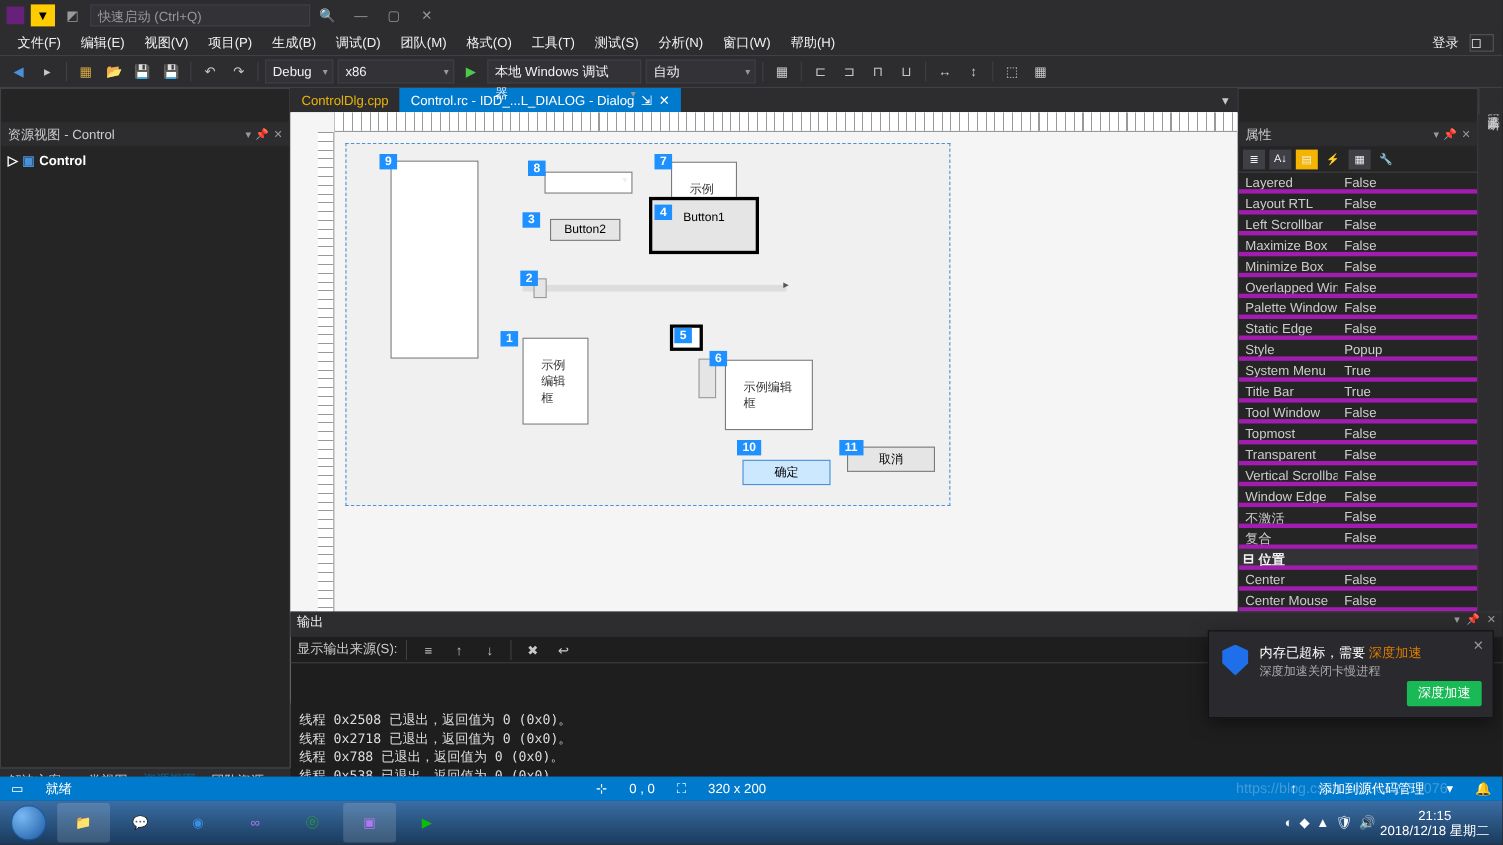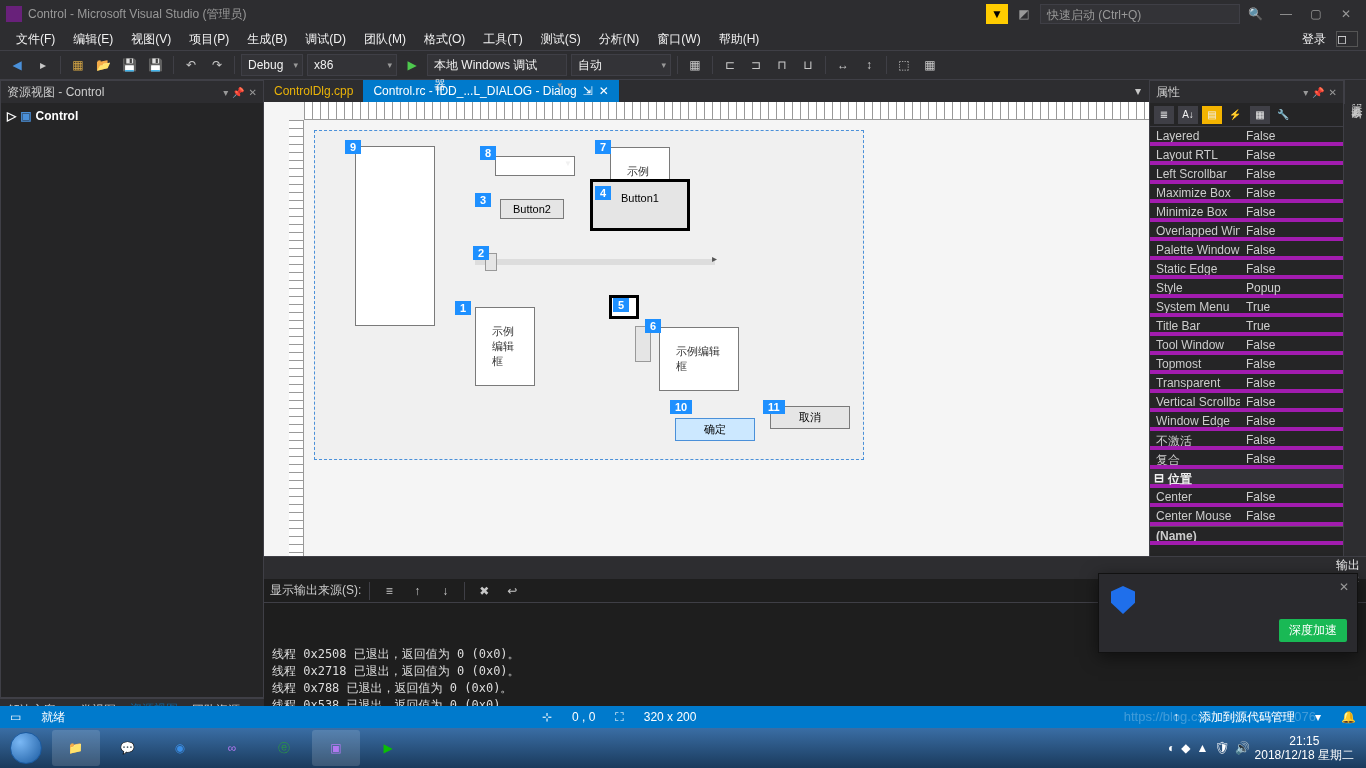--- a/index.html
+++ b/index.html
@@ -15,21 +15,21 @@
 .menubar .item { padding:3px 8px; color:#f1f1f1; font-size:12px; }
 .menubar .login { margin-left:auto; color:#f1f1f1; }
 .toolbar { height:30px; background:#2d2d30; display:flex; align-items:center; padding:0 6px; gap:4px; border-top:1px solid #3f3f46; border-bottom:1px solid #3f3f46; }
 .tb-btn { width:22px; height:22px; display:flex; align-items:center; justify-content:center; color:#c8c8c8; }
 .tb-sep { width:1px; height:18px; background:#3f3f46; margin:0 2px; }
 .tb-combo { background:#333337; border:1px solid #3f3f46; color:#f1f1f1; height:22px; padding:0 18px 0 6px; line-height:20px; position:relative; font-size:12px; }
 .tb-combo:after { content:"▾"; position:absolute; right:4px; color:#999; font-size:9px; }
 .play { color:#4ec94e; }
 .main { display:flex; height:618px; }
 .panel { background:#252526; border:1px solid #3f3f46; display:flex; flex-direction:column; }
-.panel-title { height:22px; background:#2d2d30; display:flex; align-items:center; padding:0 6px; color:#ccc; font-size:12px; }
+.panel-title { height:22px; background:#2d2d30; display:flex; align-items:center; padding:0 6px; color:#ccc; font-size:12px;margin-top:30px; }
 .panel-title .icons { margin-left:auto; display:flex; gap:4px; font-size:10px; color:#999; }
 .left-panel { width:264px; }
 .tree { flex:1; background:#252526; padding:4px; }
 .tree-item { display:flex; align-items:center; gap:4px; padding:2px; color:#ccc; font-size:12px; }
 .tree-item.sel { color:#fff; font-weight:bold; }
 .center { flex:1; display:flex; flex-direction:column; background:#1e1e1e; }
 .tabs { height:22px; display:flex; align-items:flex-end; background:#2d2d30; }
 .tab { padding:4px 10px; font-size:12px; height:22px; display:flex; align-items:center; gap:6px; }
 .tab.inactive { background:#2d2d30; color:#eab308; }
 .tab.active { background:#007acc; color:#fff; }
@@ -48,38 +48,38 @@
 .el-btn.sel { background:#cce8ff; border:1px solid #4a90d9;margin-top:12px; }
 .el-check { position:absolute; width:14px; height:14px; border:3px solid #000; background:#fff; }
 .el-slider-h { position:absolute; width:240px; height:6px; background:#ddd; }
 .el-slider-h .thumb{position:absolute;left:10px;top:-6px;width:12px;height:18px;background:#e5e5e5;border:1px solid #999;}
 .el-slider-h:after{content:"▸";position:absolute;right:-2px;top:-6px;font-size:10px;color:#555;}
 .bottom-ctrl { position:absolute; left:0; right:0; bottom:0; height:58px; background:#2d2d30; color:#ccc; padding:4px 10px; font-size:12px; }
 .bottom-ctrl .row1{display:flex;align-items:center;gap:6px;margin-bottom:4px;}
 .bottom-ctrl .row2{display:flex;align-items:center;gap:8px;}
 .bottom-ctrl input{background:#fff;border:1px solid #666;width:40px;height:18px;font-size:11px;}
 .bottom-ctrl .wide{flex:1;background:#333;border:1px solid #555;height:18px;}
-.right-panel { width:195px; }
+.right-panel { width:219px; }
 .prop-header { padding:4px 6px; font-weight:bold; color:#fff; font-size:12px; border-bottom:1px solid #3f3f46; }
 .prop-toolbar { height:24px; display:flex; align-items:center; gap:4px; padding:0 4px; border-bottom:1px solid #3f3f46; }
 .prop-toolbar .pb { width:20px; height:18px; background:#3f3f46; display:flex; align-items:center; justify-content:center; font-size:10px; }
 .prop-toolbar .pb.active { background:#f4b400; }
 .prop-toolbar .pb.lightning{color:#ffcc00;background:transparent;}
 .prop-list { flex:1; overflow:auto; }
 .prop-row { display:flex; height:19px; font-size:12px; border-bottom:4px solid #a21caf; }
 .prop-row .k { width:90px; padding:2px 6px; color:#ccc; overflow:hidden; white-space:nowrap; }
 .prop-row .v { flex:1; padding:2px 6px; color:#d0d0d0; }
 .prop-cat { background:#333337; font-weight:bold; padding:2px 4px; }
 .side-tab { width:22px; background:#2d2d30; writing-mode:vertical-rl; text-align:center; padding:6px 2px; font-size:11px; color:#ccc; border-left:1px solid #3f3f46; }
 .output { height:148px; background:#1e1e1e; border-top:1px solid #3f3f46; display:flex; }
 .output-left-tabs { width:264px; display:flex; background:#2d2d30; align-items:center; padding:0 6px; gap:10px; font-size:12px; }
 .output-left-tabs .t { color:#ccc; padding:4px 2px; }
 .output-left-tabs .t.active { color:#0e639c; border-bottom:2px solid #0e639c; }
 .output-main { flex:1; display:flex; flex-direction:column; }
-.output-title { height:22px; display:flex; align-items:flex-end; padding:0 6px; background:#2d2d30;flex-direction:column; }
+.output-title { height:22px; display:flex; align-items:flex-start; padding:0 6px; background:#2d2d30; }
 .output-sub { height:24px; display:flex; align-items:center; padding:0 6px; gap:6px; color:#ccc; border-bottom:1px solid #3f3f46; }
 .output-sub .combo { background:#333337; border:1px solid #3f3f46; padding:1px 20px 1px 6px; position:relative; }
 .output-sub .combo:after{content:"▾";position:absolute;right:4px;}
 .output-body { flex:1; padding:4px 8px; font-family:Consolas,monospace; font-size:12px; color:#ddd; overflow:hidden; white-space:pre;margin-top:39px; }
 .statusbar { height:22px; background:#007acc; color:#fff; display:flex; align-items:center; padding:0 10px; font-size:12px; gap:20px; }
 .statusbar .spacer{flex:1;}
 .taskbar { position:absolute; left:0; right:0; bottom:0; height:40px; background:linear-gradient(to bottom,#3a6ea5,#1a3a5c); display:flex; align-items:center; padding:0 4px; gap:4px; }
 .taskbar .tbtn { width:48px; height:36px; display:flex; align-items:center; justify-content:center; border-radius:3px; }
 .taskbar .start { width:44px; }
 .taskbar .orb{width:32px;height:32px;border-radius:50%;background:radial-gradient(circle at 30% 30%,#7ab8f5,#1a5aa0);border:1px solid #1a5aa0;position:relative;}
@@ -91,21 +91,20 @@
 .notif .txt{margin-left:36px;line-height:1.6;}
 .notif .link{color:#e07b00;}
 .notif .gbtn{position:absolute;right:10px;bottom:10px;background:#19b955;color:#fff;padding:3px 10px;border-radius:2px;}
 .watermark{position:absolute;right:50px;bottom:44px;color:rgba(255,255,255,.25);font-size:13px;}
 </style>
 </head>
 <body>
 
 <div class="titlebar">
   <div class="logo"></div>
-  <div class="title">Control - Microsoft Visual Studio (管理员)</div>
   <div class="right">
     <div class="yellow">▼</div>
     <div class="btn">◩</div>
     <div class="quick">快速启动 (Ctrl+Q)</div>
     <div class="btn">🔍</div>
     <div class="btn">—</div>
     <div class="btn">▢</div>
     <div class="btn">✕</div>
   </div>
 </div>
@@ -134,21 +133,21 @@
   <div class="tb-sep"></div>
   <div class="tb-btn" style="color:#d4a544">▦</div>
   <div class="tb-btn" style="color:#d4a544">📂</div>
   <div class="tb-btn" style="color:#4a90d9">💾</div>
   <div class="tb-btn" style="color:#4a90d9">💾</div>
   <div class="tb-sep"></div>
   <div class="tb-btn">↶</div>
   <div class="tb-btn">↷</div>
   <div class="tb-sep"></div>
   <div class="tb-combo" style="width:62px">Debug</div>
-  <div class="tb-combo" style="width:90px">x86</div>
+  <div class="tb-combo" style="width:106px">x86</div>
   <div class="play tb-btn">▶</div>
   <div class="tb-combo" style="width:140px">本地 Windows 调试器</div>
   <div class="tb-combo" style="width:100px">自动</div>
   <div class="tb-sep"></div>
   <div class="tb-btn">▦</div>
   <div class="tb-sep"></div>
   <div class="tb-btn">⊏</div>
   <div class="tb-btn">⊐</div>
   <div class="tb-btn">⊓</div>
   <div class="tb-btn">⊔</div>
@@ -419,20 +418,24 @@
   <div class="spacer"></div>
   <span>↑</span>
   <span>添加到源代码管理</span>
   <span>▾</span>
   <span>🔔</span>
 </div>
 
 <div class="notif">
   <div class="close">✕</div>
   <div class="shield"></div>
+  <div class="txt">
+    <div><span>内存已超标，需要 </span><span class="link">深度加速</span></div>
+    <div style="color:#aaa;font-size:11px">深度加速关闭卡慢进程</div>
+  </div>
   <div class="gbtn">深度加速</div>
 </div>
 
 <div class="watermark">https://blog.csdn.net/u012719076</div>
 
 <div class="taskbar">
   <div class="tbtn start">
       <div class="orb"></div>
     </div>
   <div class="tbtn" style="background:rgba(255,255,255,.15)">📁</div>

